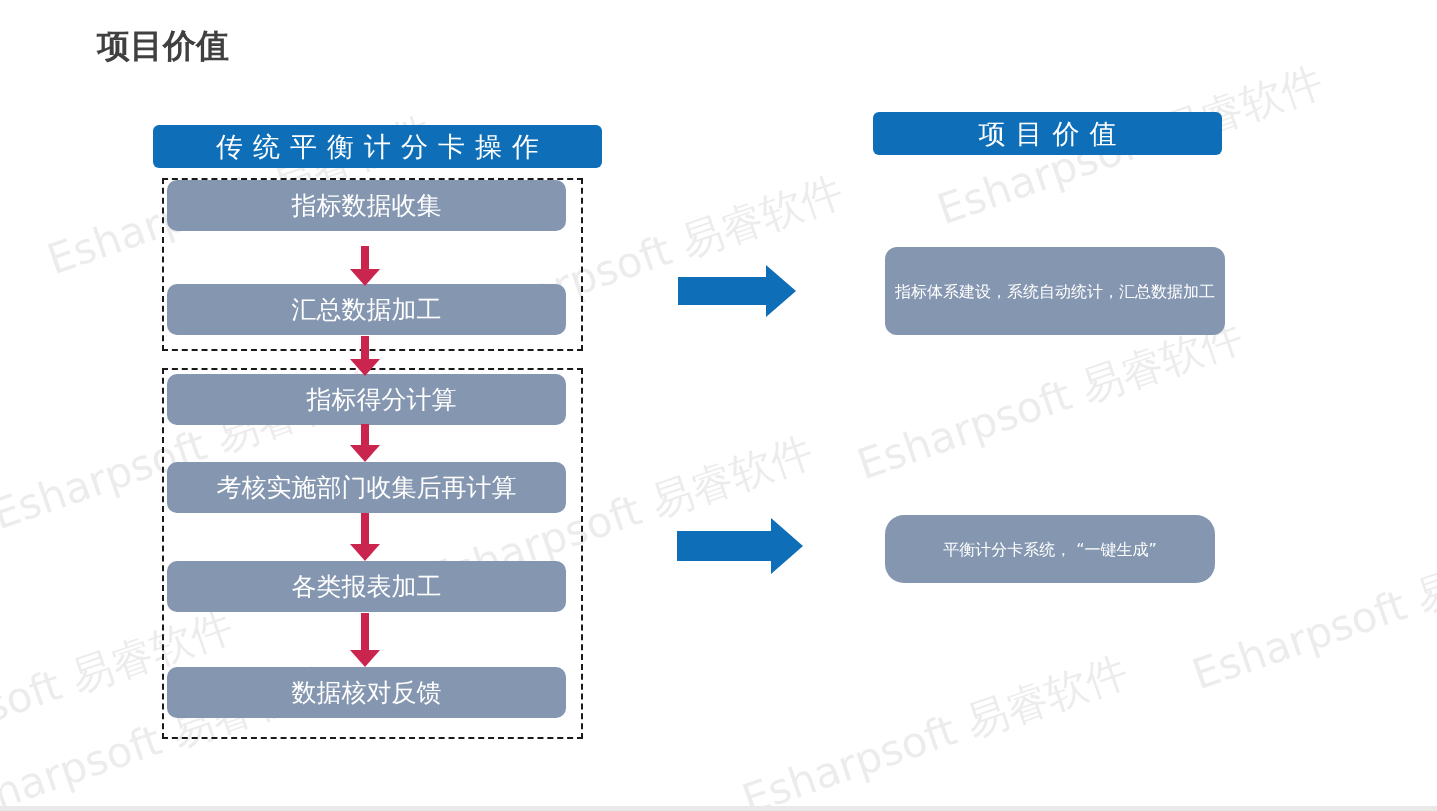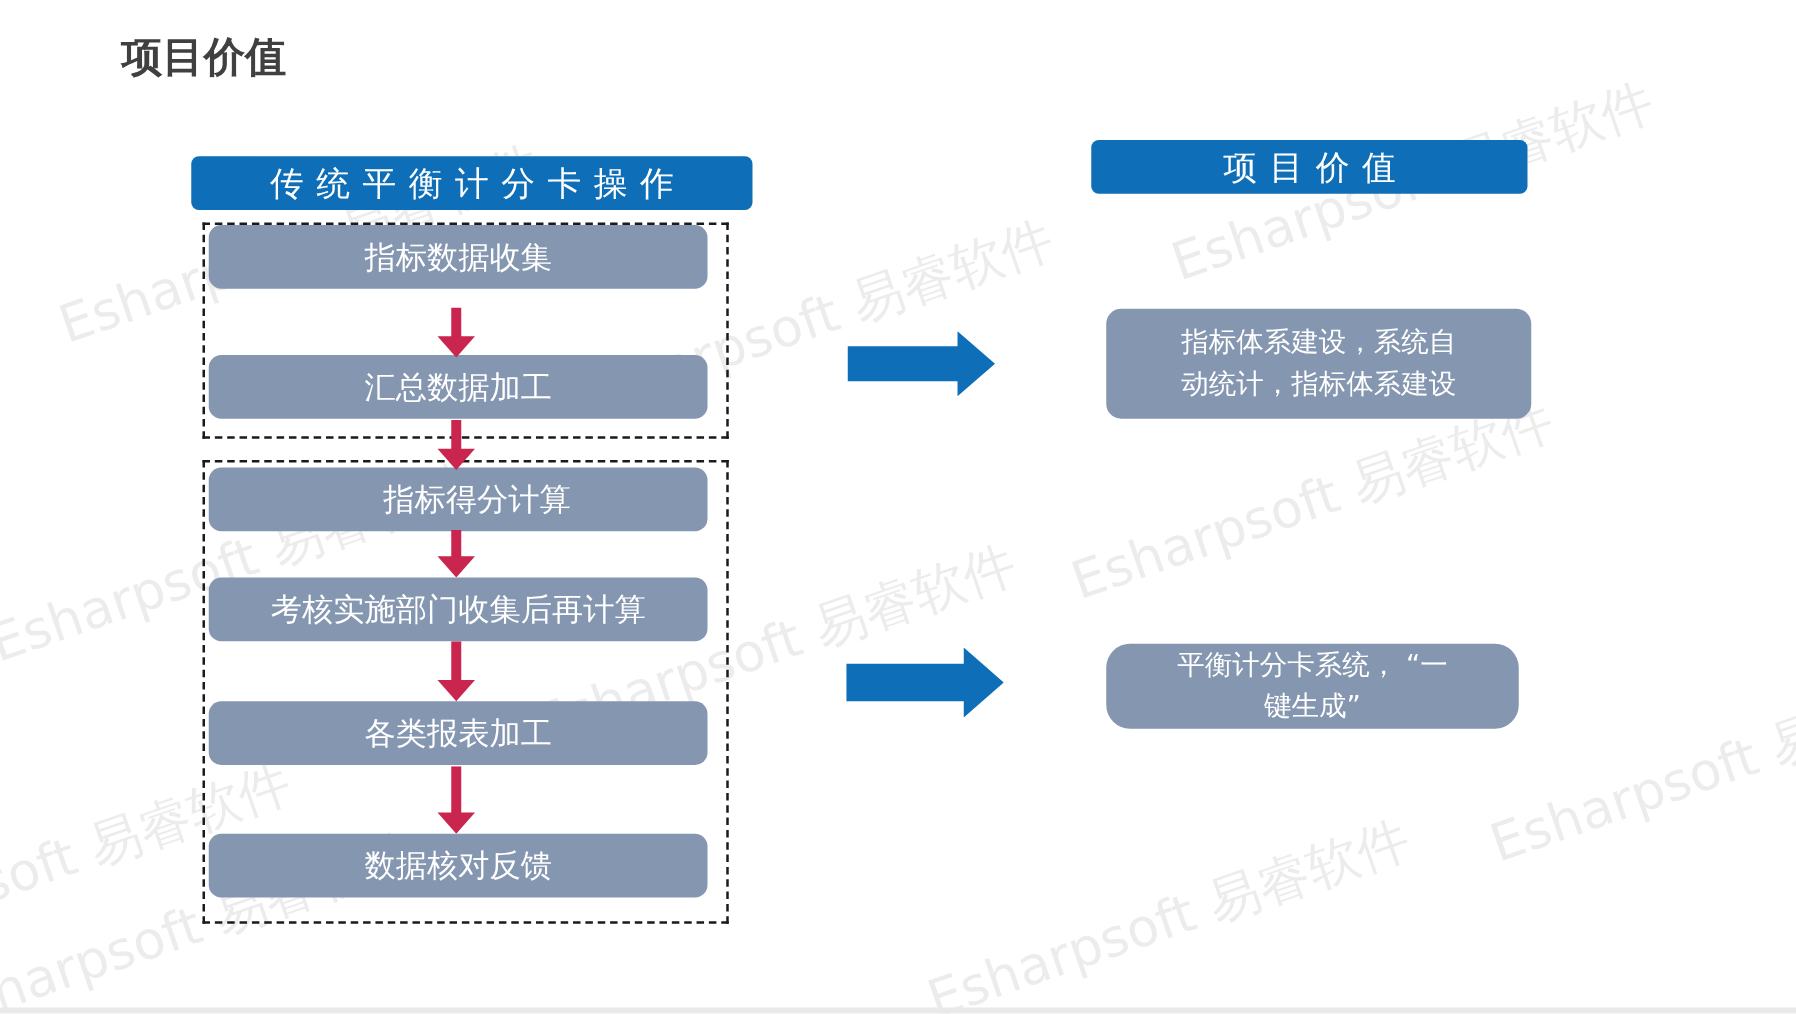--- a/index.html
+++ b/index.html
@@ -62,22 +62,22 @@
   .da-2 { top: 336px; }
   .da-3 { top: 424px; }
   .da-4 { top: 513px; }
   .da-5 { top: 613px; }
   .right-arrow { position: absolute; z-index: 3; }
   .ra-1 { left: 678px; top: 265px; }
   .ra-2 { left: 677px; top: 518px; }
   .result {
     position: absolute;
     background: #8496B0; border-radius: 12px;
-    color: #ffffff; font-size: 22px; line-height: 33px;
-    display: flex; flex-direction: column; align-items: center; justify-content: center;
+    color: #ffffff; font-size: 16px; line-height: 33px;
+    display: flex; flex-direction: row; align-items: center; justify-content: center;
     text-align: center;
     z-index: 3;
   }
   .result-1 { left: 885px; top: 247px; width: 340px; height: 88px; }
   .result-2 { left: 885px; top: 515px; width: 330px; height: 68px; border-radius: 19px; }
   .bottom-bar {
     position: absolute; left: 0; right: 0; bottom: 0; height: 5px;
     background: #E9E9E9; z-index: 5;
   }
 </style>
@@ -149,21 +149,21 @@
       </svg>
   </div>
   <div class="right-arrow ra-2">
     <svg width="126" height="56">
         <polygon points="0,13 94,13 94,0 126,28 94,56 94,43 0,43" fill="#0E6FB8"></polygon>
       </svg>
   </div>
 
   <div class="result result-1">
     <span>指标体系建设，系统自</span>
-    <span>动统计，指标体系建设</span>
+    <span>动统计，汇总数据加工</span>
   </div>
   <div class="result result-2">
     <span>平衡计分卡系统， “一</span>
     <span>键生成”</span>
   </div>
 
   <div class="bottom-bar"></div>
 
 </div>
 

